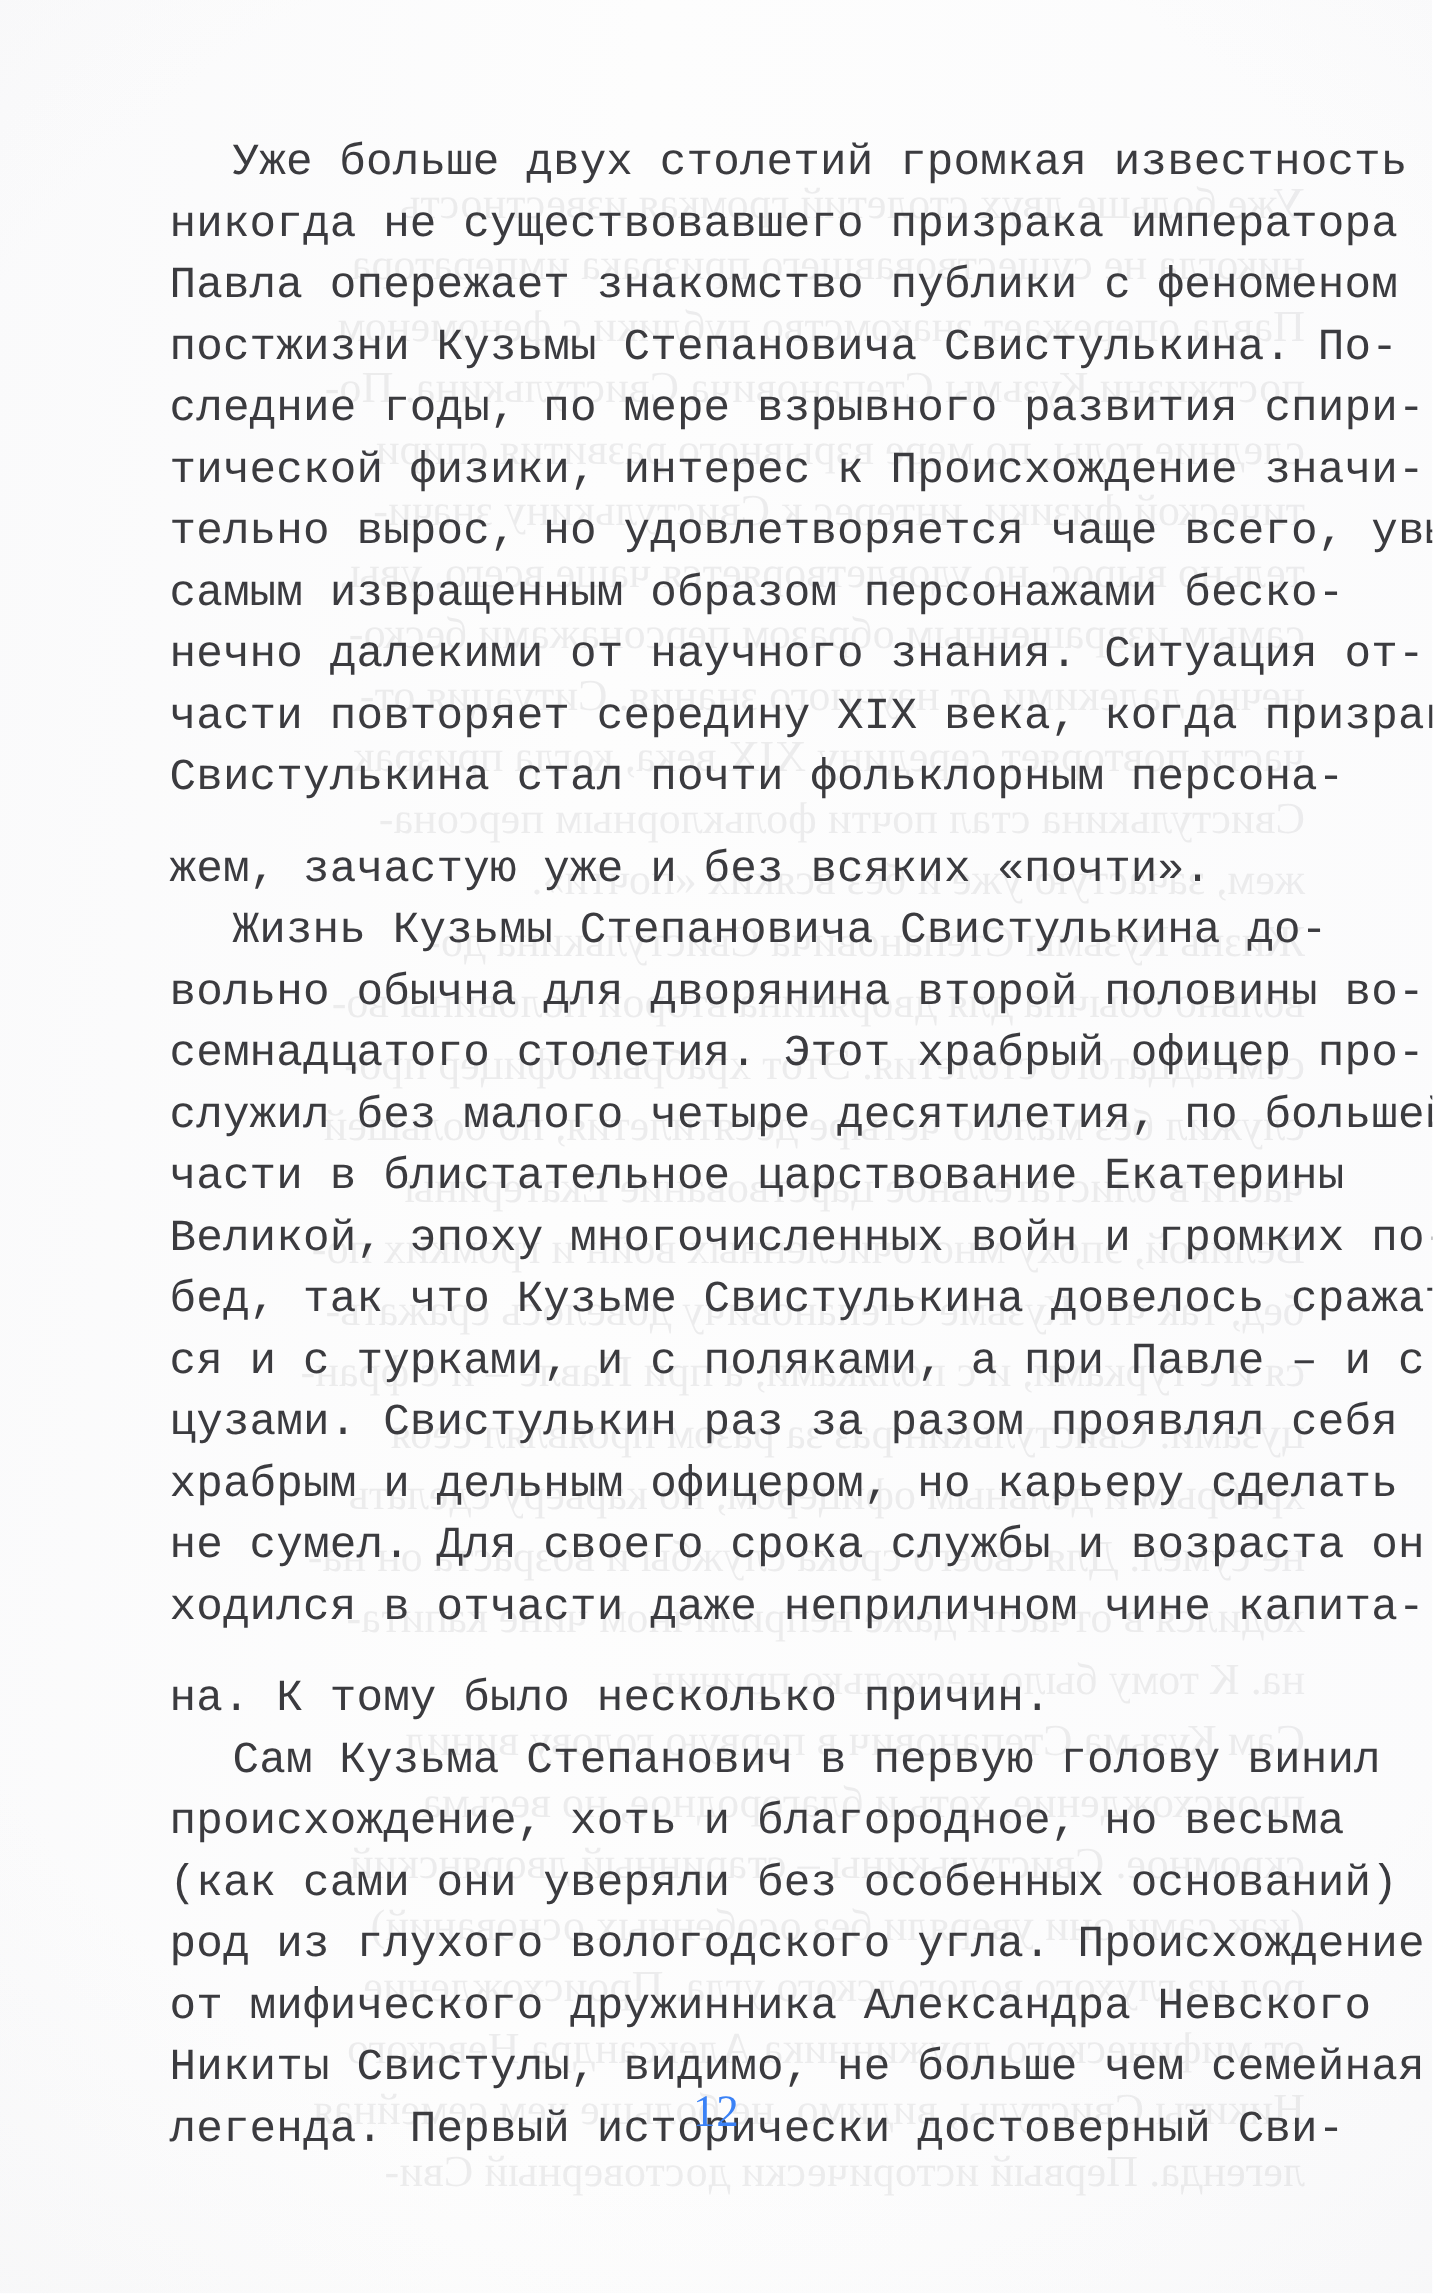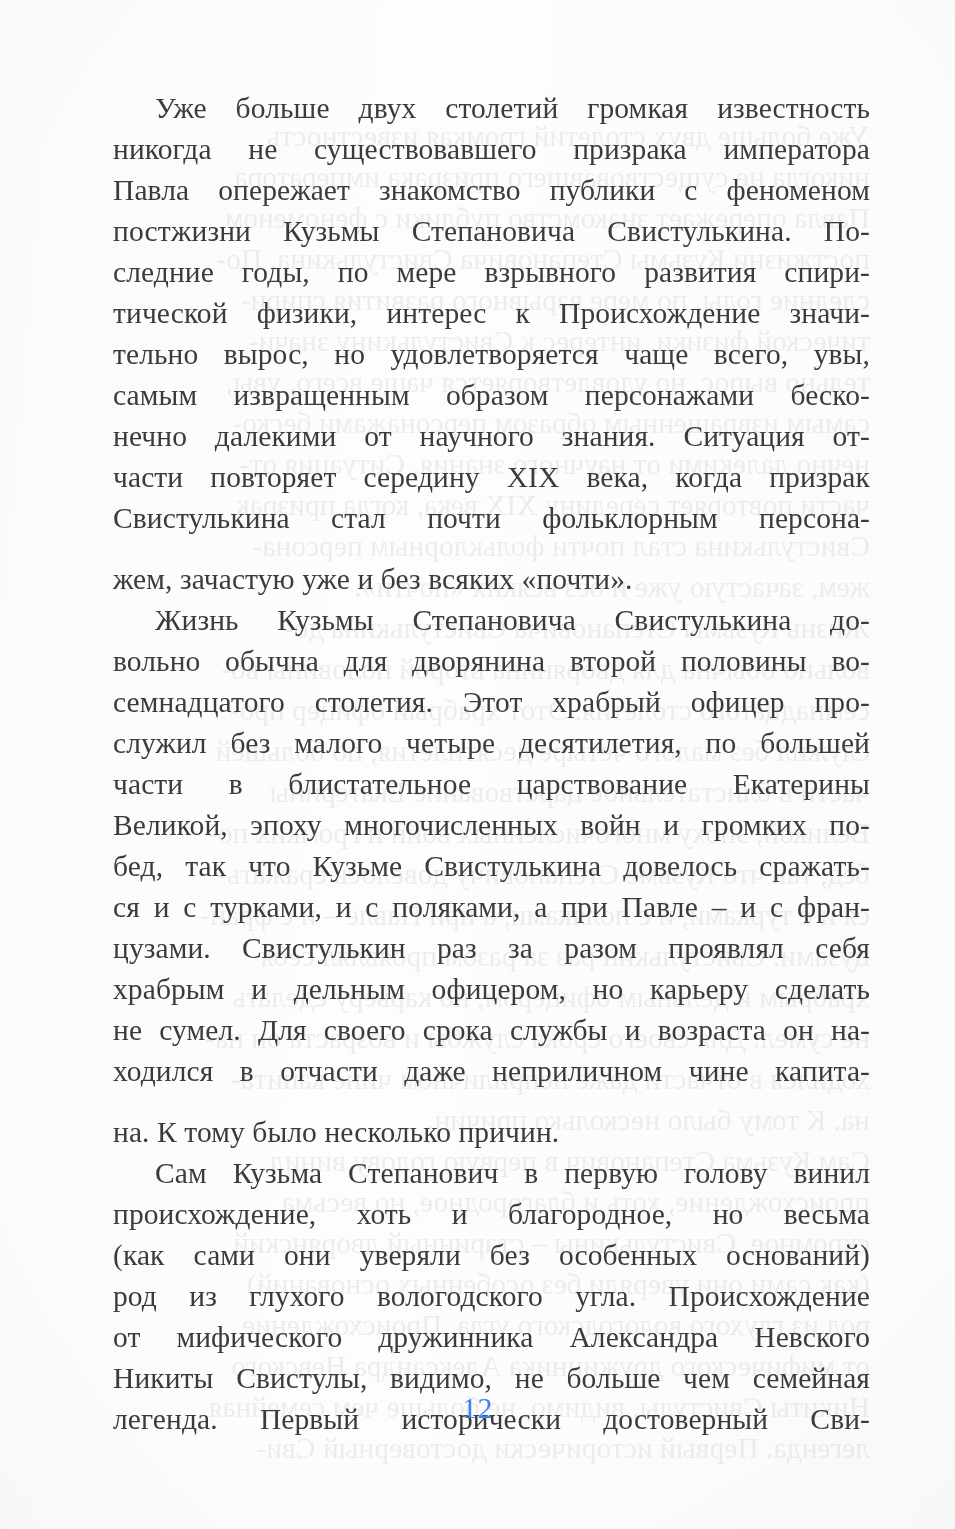--- a/index.html
+++ b/index.html
@@ -54,20 +54,21 @@
     color: #3b3b3f;
     font-size: 29.5px;
     line-height: 41px;
     letter-spacing: 0.1px;
   }
   .line {
     display: block;
     text-align: justify;
     text-align-last: justify;
     white-space: nowrap;
+    font-family: Liberation Mono, monospace;
   }
   
   .line.flush {
     text-align: left;
     text-align-last: left;
     margin-top: 20px;
   }
   .line.indent {
     text-indent: 42px;
   }

